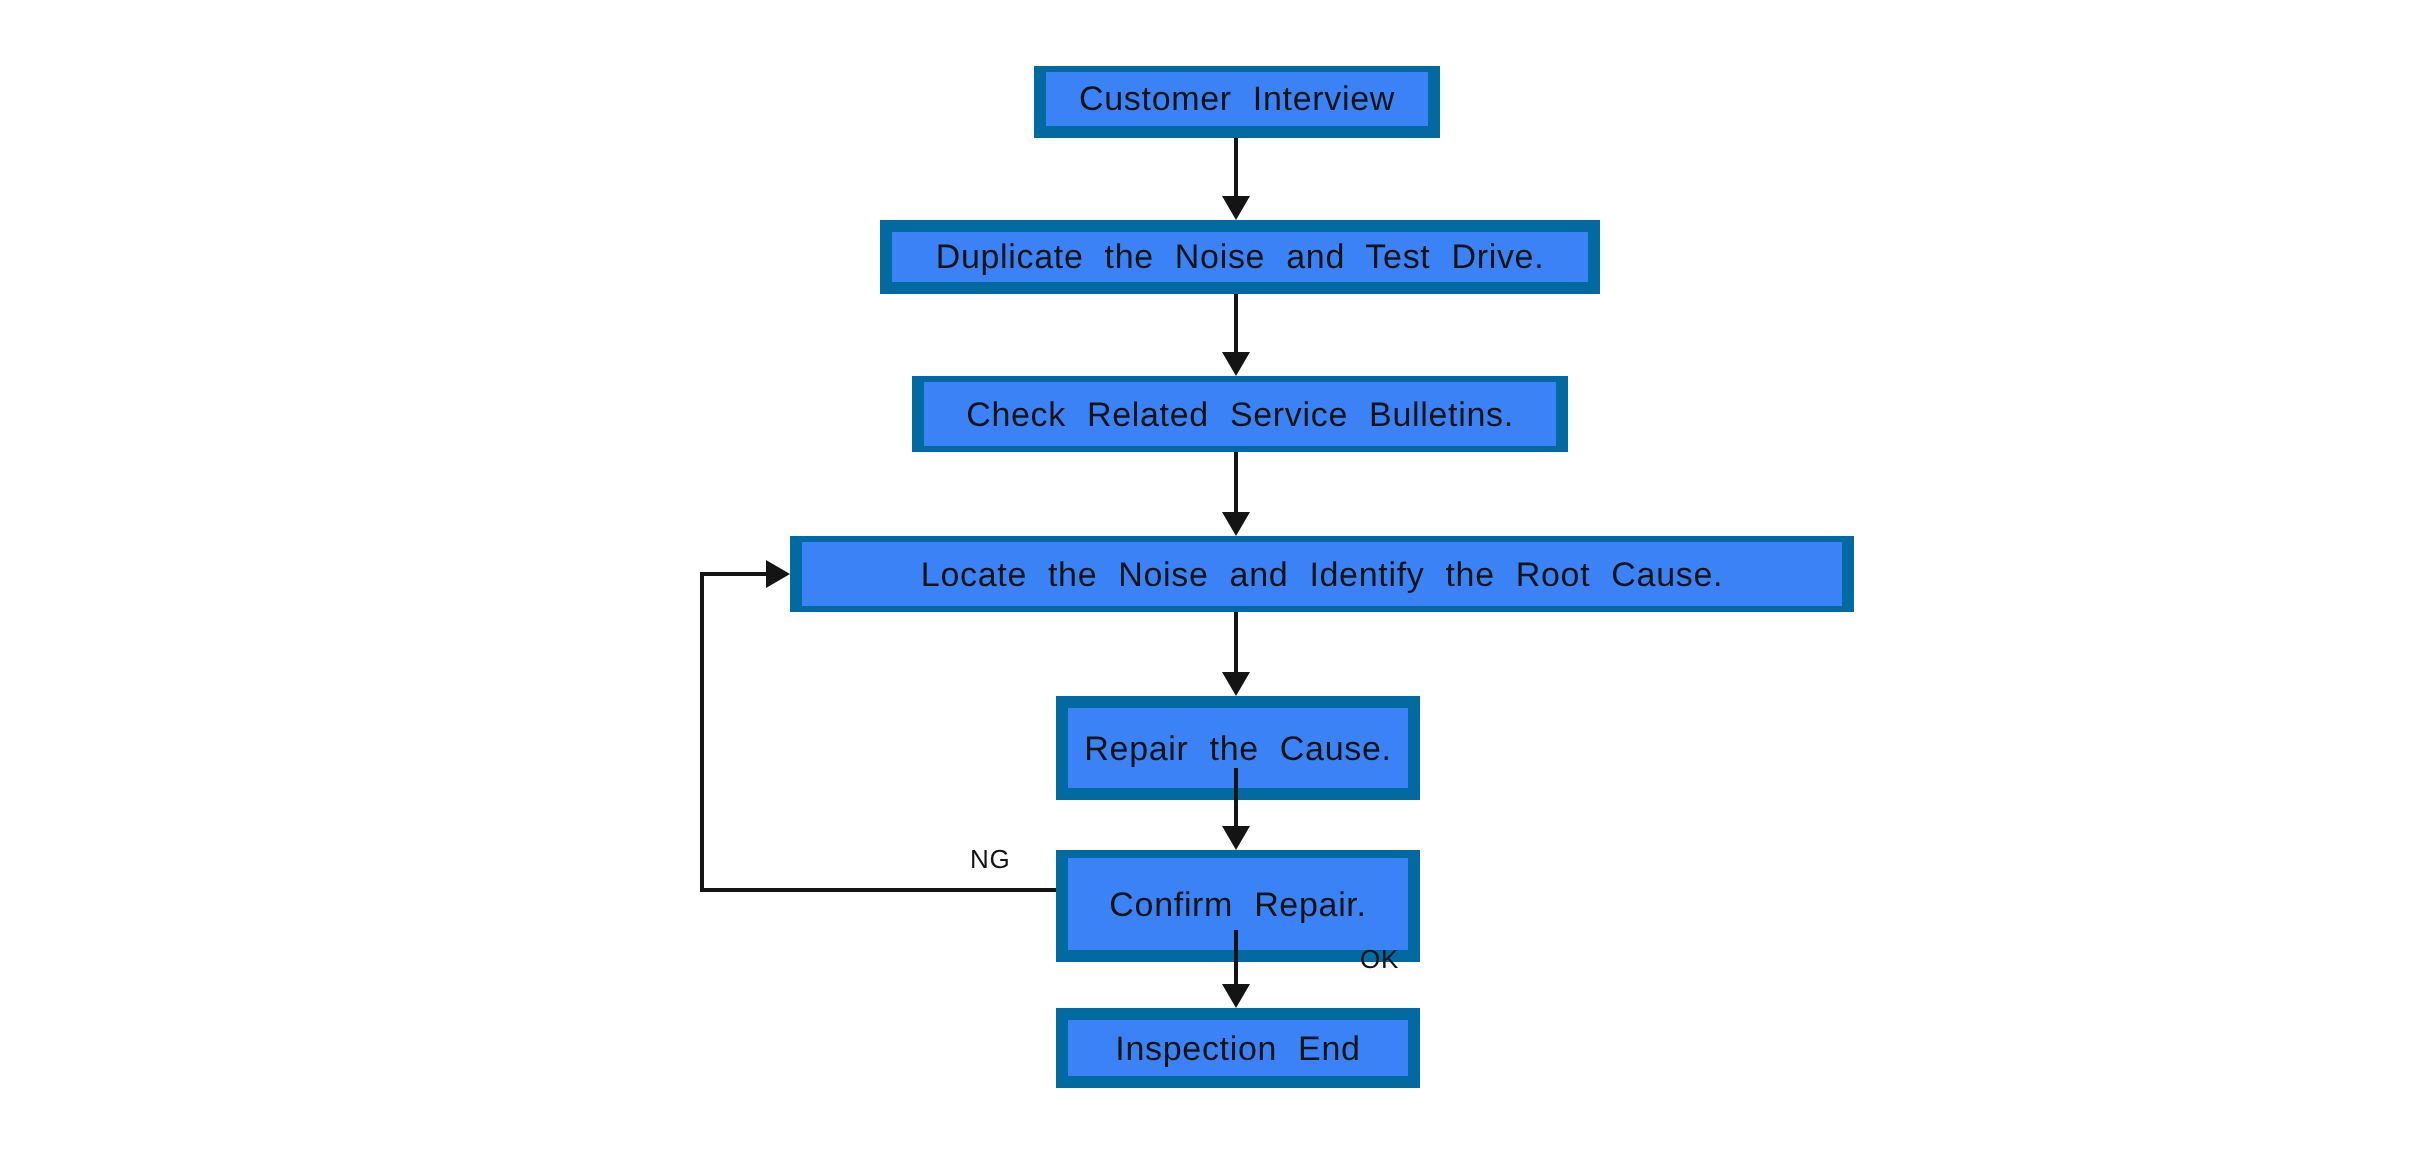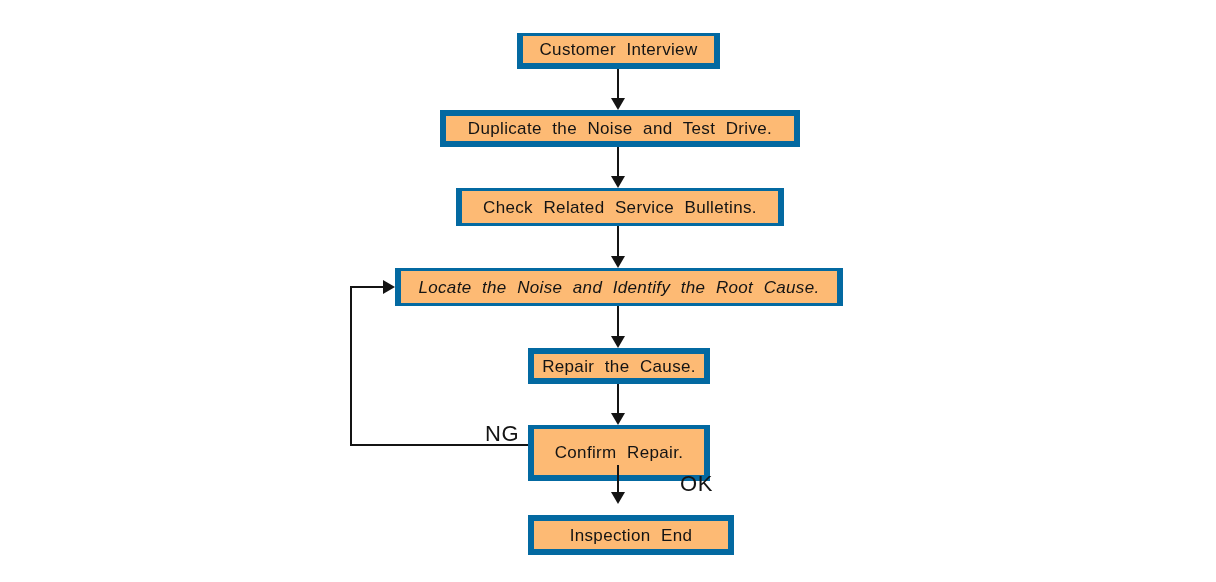--- a/index.html
+++ b/index.html
@@ -13,39 +13,39 @@
     height: 582px;
     background: #ffffff;
     font-family: "Liberation Sans", "DejaVu Sans", sans-serif;
     color: #141414;
     overflow: hidden;
   }
   .node {
     position: absolute;
     box-sizing: border-box;
     border: 6px solid #0369a1;
-    background: #fdba74;
+    background: #3b82f6;
     display: flex;
     align-items: center;
     justify-content: center;
     font-size: 17px;
     line-height: 1;
     word-spacing: 0.32em;
     letter-spacing: 0.02em;
     white-space: nowrap;
     text-align: right;
   }
   
   #n0 { left: 517px; top: 33px;  width: 203px; height: 36px; border-top-width: 3px; }
   #n1 { left: 440px; top: 110px; width: 360px; height: 37px; }
   #n2 { left: 456px; top: 188px; width: 328px; height: 38px; border-top-width: 3px; border-bottom-width: 3px; }
-  #n3 { left: 395px; top: 268px; width: 448px; height: 38px; border-top-width: 3px; border-bottom-width: 3px; font-style: italic; }
-  #n4 { left: 528px; top: 348px; width: 182px; height: 36px; }
+  #n3 { left: 395px; top: 268px; width: 532px; height: 38px; border-top-width: 3px; border-bottom-width: 3px; }
+  #n4 { left: 528px; top: 348px; width: 182px; height: 52px; }
   #n5 { left: 528px; top: 425px; width: 182px; height: 56px; border-top-width: 4px; }
-  #n6 { left: 528px; top: 504px; width: 206px; height: 40px; margin-top: 11px; }
+  #n6 { left: 528px; top: 504px; width: 182px; height: 40px; }
 
   
   .vline {
     position: absolute;
     left: 617px;
     width: 2px;
     background: #141414;
   }
   #l0 { top: 69px;  height: 31px; }
   #l1 { top: 147px; height: 31px; }
@@ -96,21 +96,21 @@
     width: 0;
     height: 0;
     border-top: 7px solid transparent;
     border-bottom: 7px solid transparent;
     border-left: 12px solid #141414;
   }
 
   
   .edge-label {
     position: absolute;
-    font-size: 22px;
+    font-size: 13px;
     line-height: 1;
     letter-spacing: 0.03em;
     text-align: center;
   }
   .ng { left: 485px; top: 423px; }
   .ok { left: 636px; top: 473px; margin-left: 44px; }
 </style>
 </head>
 <body>
 

